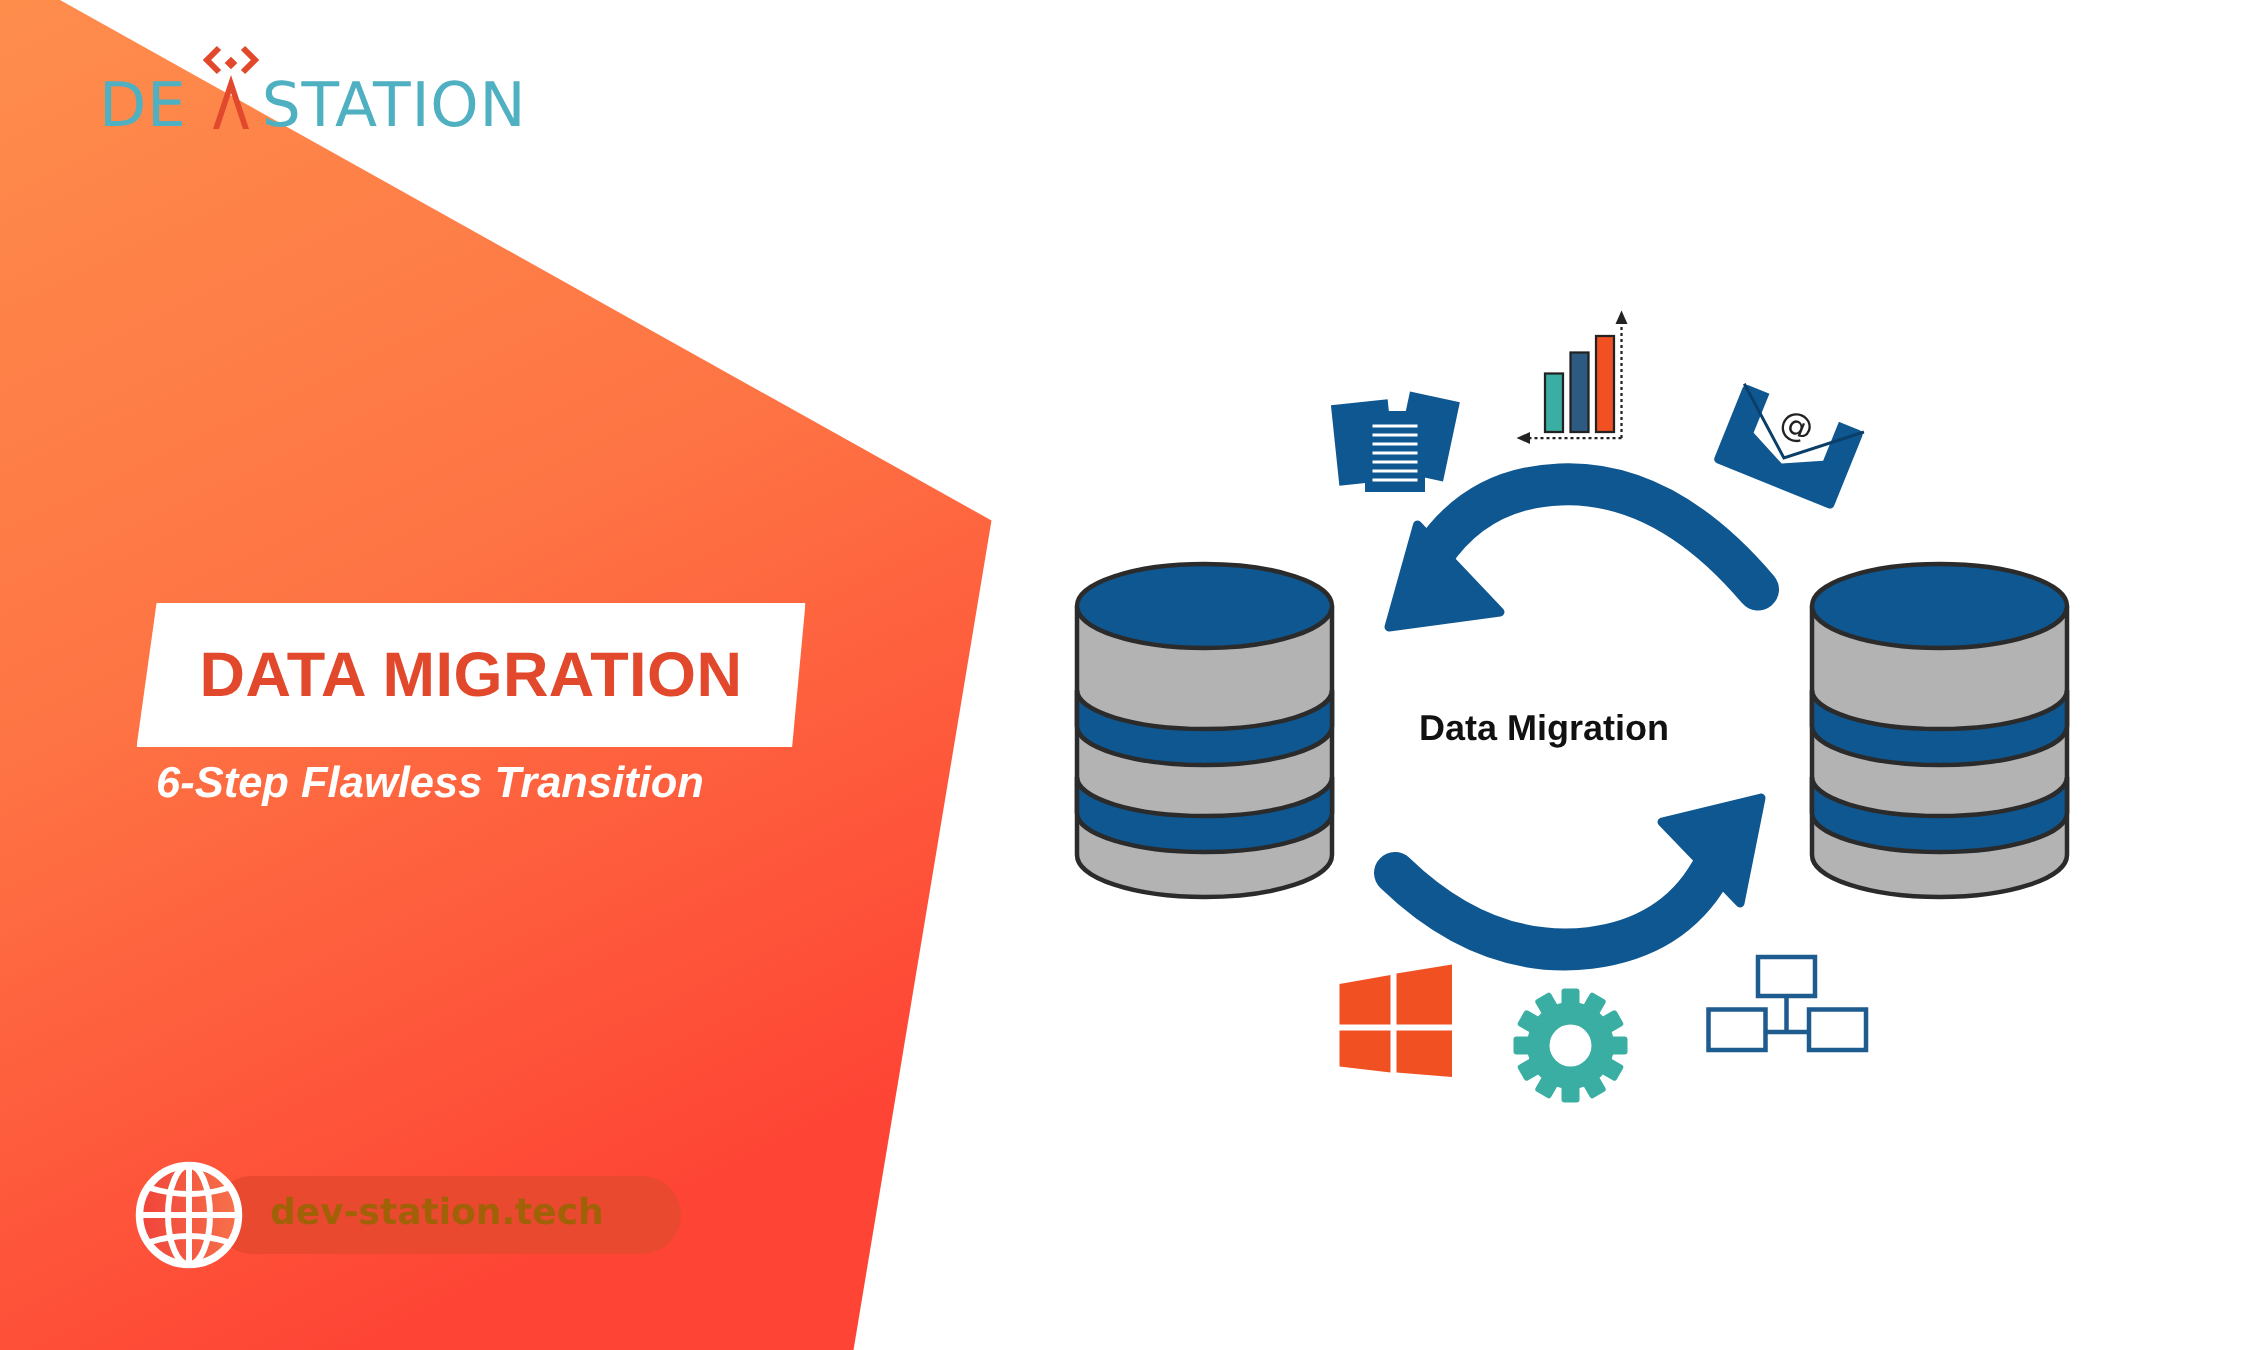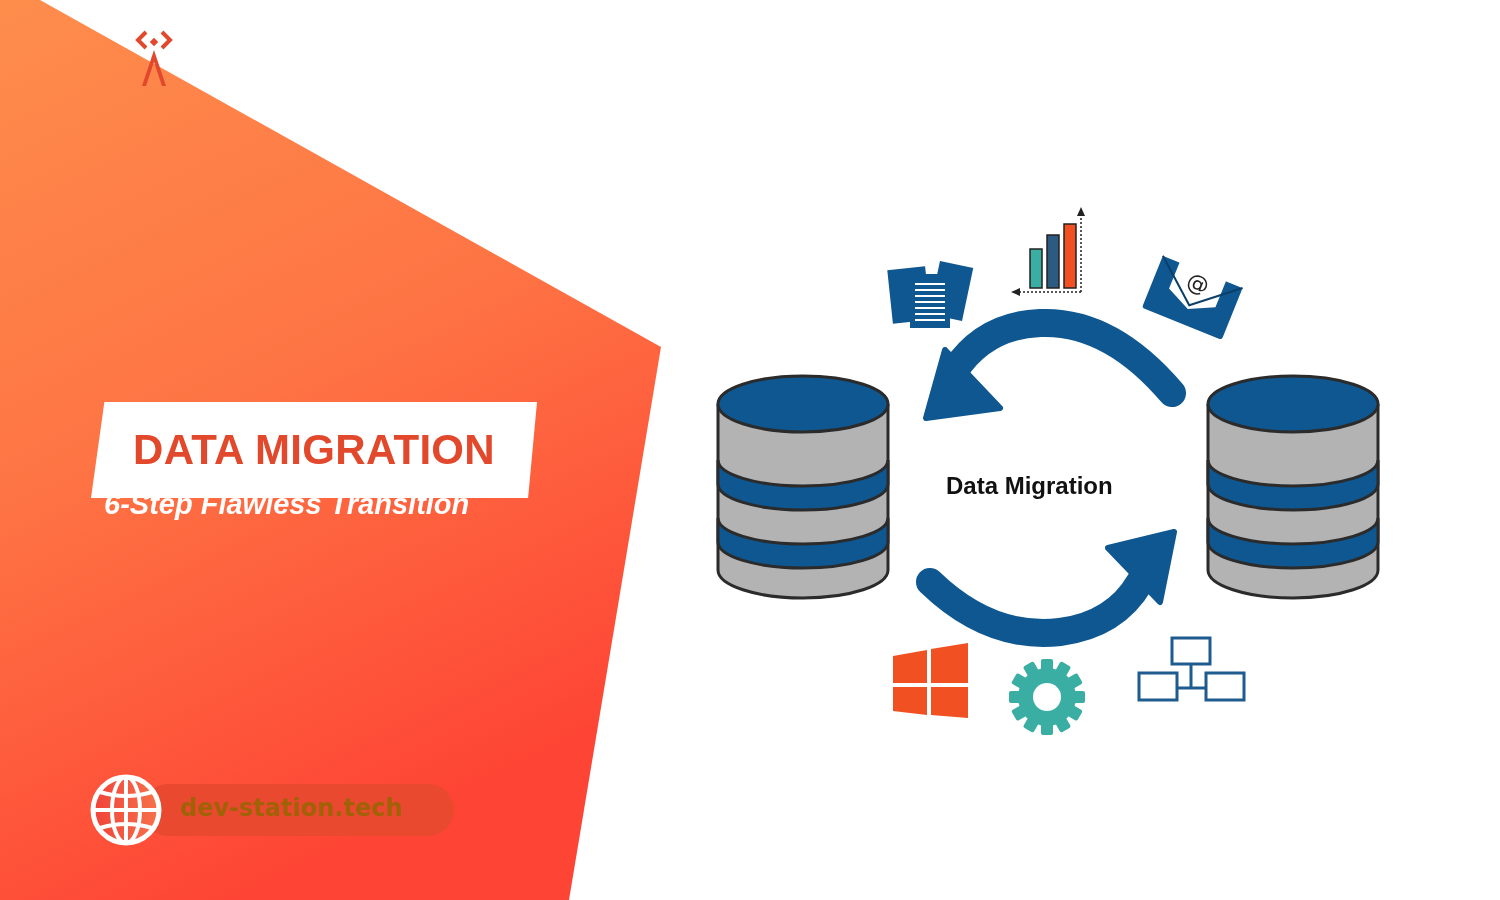--- a/index.html
+++ b/index.html
@@ -23,21 +23,21 @@
       background:#ffffff;
       clip-path: polygon(3% 0, 100% 0, 98% 100%, 0 100%);
     }
     .title-text {
       position:absolute; left:0; top:0; width:100%; height:100%;
       display:flex; align-items:center; justify-content:center;
       font-family:"Liberation Sans", sans-serif; font-weight:bold;
       font-size:42px; color:#e2482c; letter-spacing:0.3px;
     }
     .subtitle {
-      position:absolute; left:104px; top:488px; white-space:nowrap;
+      position:absolute; left:104px; top:506px; white-space:nowrap;
       font-family:"Liberation Sans", sans-serif; font-weight:bold; font-style:italic;
       font-size:29px; color:#ffffff;
     }
     .url-pill {
       position:absolute; left:142px; top:784px; width:312px; height:52px;
       background:#e9492f; border-radius:26px;
     }
     .url-text {
       position:absolute; left:180px; top:794px; white-space:nowrap;
       font-family:"DejaVu Sans", sans-serif; font-weight:bold;
@@ -60,20 +60,23 @@
     <linearGradient id="og" x1="0" y1="0" x2="0.35" y2="1">
       <stop offset="0" stop-color="#fe8d4c"></stop>
       <stop offset="0.5" stop-color="#fe7444"></stop>
       <stop offset="1" stop-color="#fe4535"></stop>
     </linearGradient>
   </defs>
   <polygon points="0,0 40,0 661,347 569,900 0,900" fill="url(#og)"></polygon>
 </svg>
 
 <div class="logo">
+  <div class="logo-text">
+    <span>DE</span><span class="gap"></span><span>STATION</span>
+  </div>
   <svg class="logo-mark" viewBox="0 0 44 62">
     <path d="M14 4 L6 12 L14 20" fill="none" stroke="#e2482c" stroke-width="4"></path>
     <path d="M30 4 L38 12 L30 20" fill="none" stroke="#e2482c" stroke-width="4"></path>
     <rect x="19" y="11" width="6" height="6" transform="rotate(45 22 14)" fill="#e2482c"></rect>
     <path d="M22 22 L10 58 L14 58 L22 34 L30 58 L34 58 Z" fill="#e2482c"></path>
   </svg>
 </div>
 
 <div class="title-box">
   <div class="title-text">DATA MIGRATION</div>

